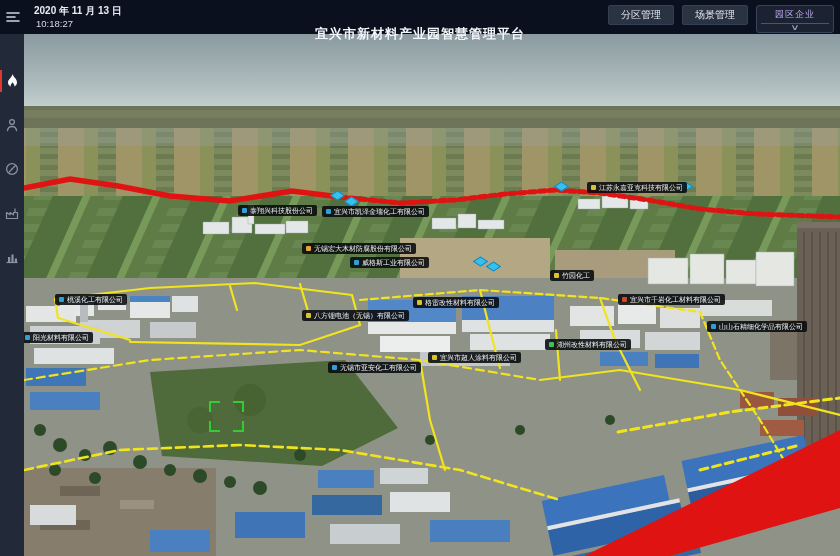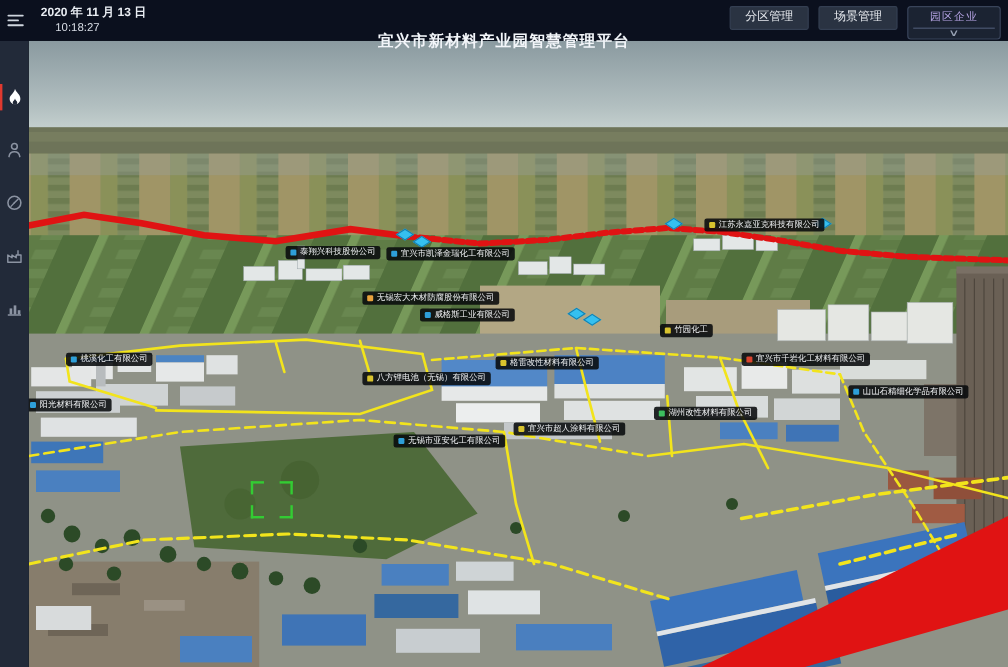--- a/index.html
+++ b/index.html
@@ -4,21 +4,21 @@
 <style>
   html,body{margin:0;padding:0;background:#000;}
   body{width:840px;height:556px;overflow:hidden;font-family:"Liberation Sans",sans-serif;}
   .stage{position:relative;width:840px;height:504px;background:#0b101e;}
 
   
   .topbar{position:absolute;left:0;top:0;width:840px;height:34px;background:#0b101e;color:#fff;z-index:30;}
   .menu-btn{position:absolute;left:4px;top:8px;width:18px;height:18px;cursor:pointer;}
   .datetime{position:absolute;left:34px;top:4px;line-height:1.35;}
   .date{font-size:10px;font-weight:bold;color:#e8ecf2;}
-  .time{font-size:9.5px;color:#d7dce4;margin-left:12px;}
+  .time{font-size:9.5px;color:#d7dce4;margin-left:2px;}
   .title{position:absolute;left:0;right:0;top:9px;text-align:center;font-size:13px;font-weight:bold;letter-spacing:1px;color:#f2f5f9;margin-top:16px;}
   .actions{position:absolute;right:6px;top:5px;display:flex;align-items:flex-start;gap:8px;}
   .tb-btn{background:#2a3342;border:1px solid #343f52;border-radius:2px;color:#e6e9ee;font-size:10px;
           padding:4px 12px;line-height:1;cursor:pointer;font-family:inherit;}
   .dropdown{width:68px;background:#1b2332;border:1px solid #39445a;border-radius:3px;padding:2px 4px 1px;
             display:flex;flex-direction:column;align-items:center;cursor:pointer;}
   .dd-label{font-size:9px;color:#b9a7e8;letter-spacing:1px;}
   .dd-line{width:100%;height:1px;background:#4a5670;margin:2px 0 1px;}
   .dd-chevron{color:#9aa4b6;font-size:8px;line-height:6px;transform:scaleX(1.6);}
 

